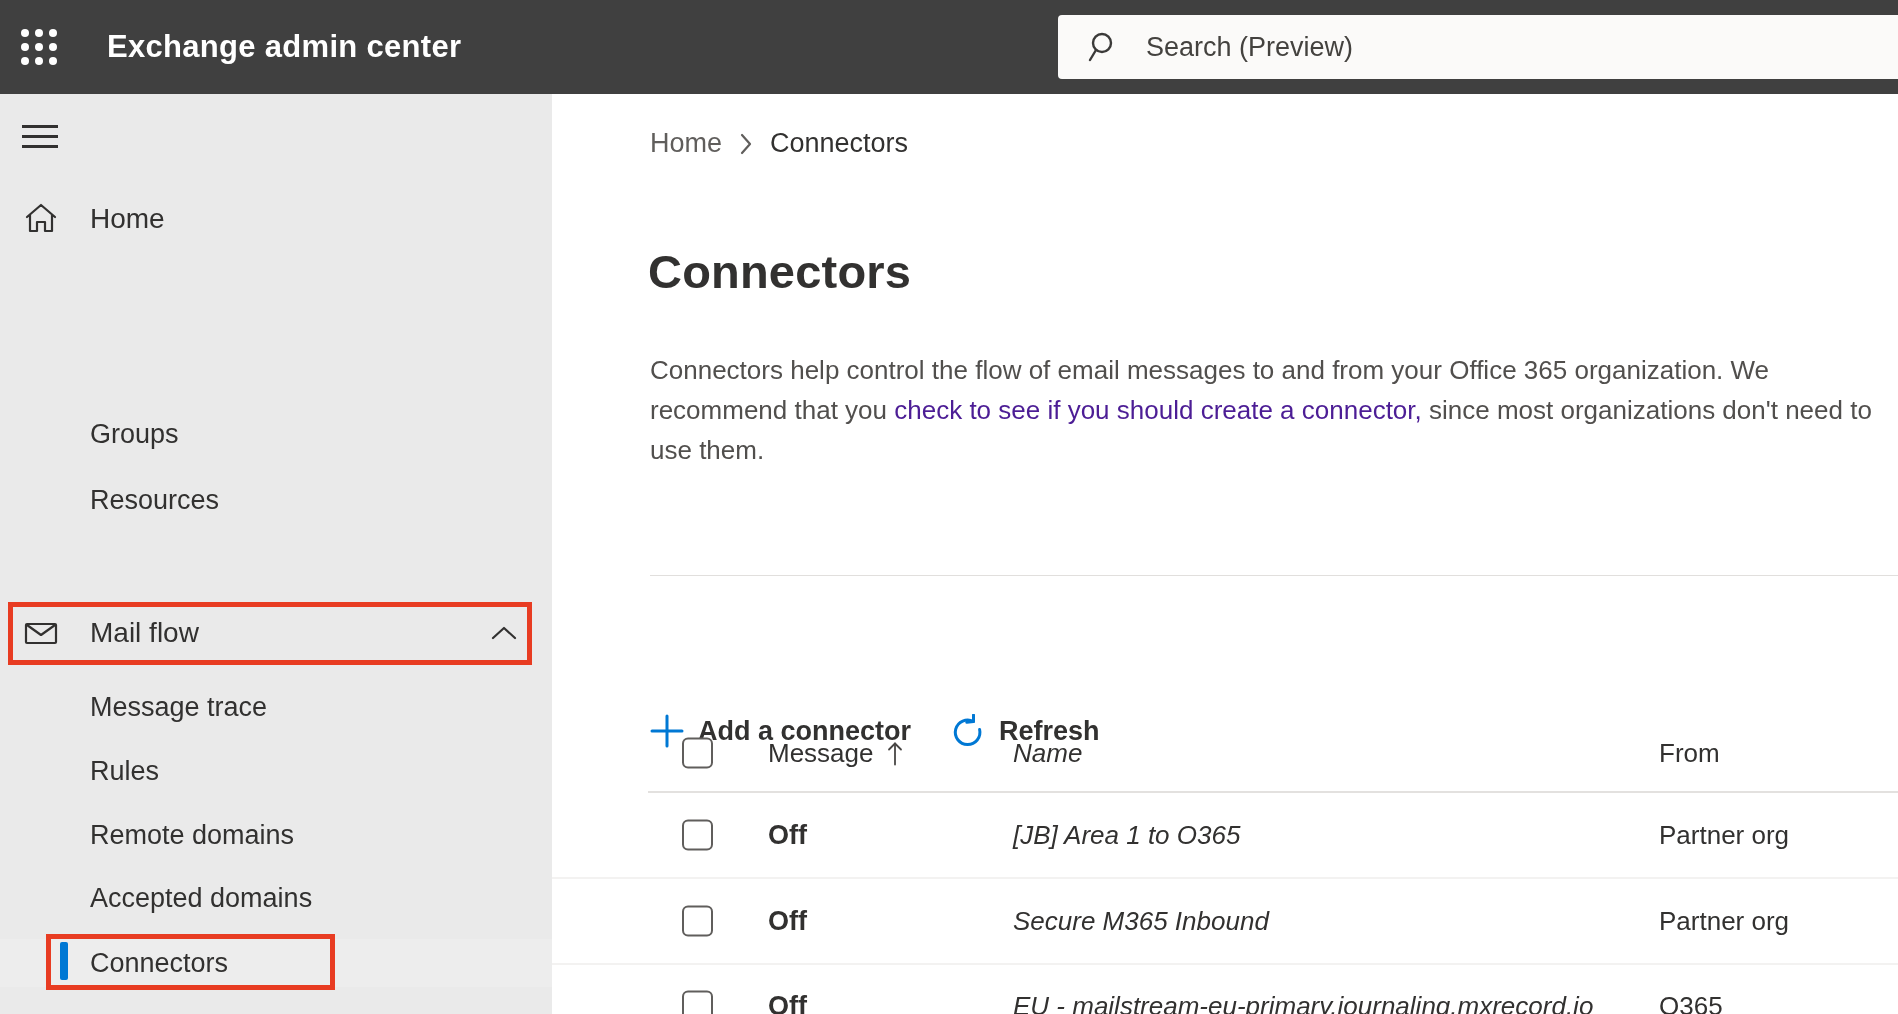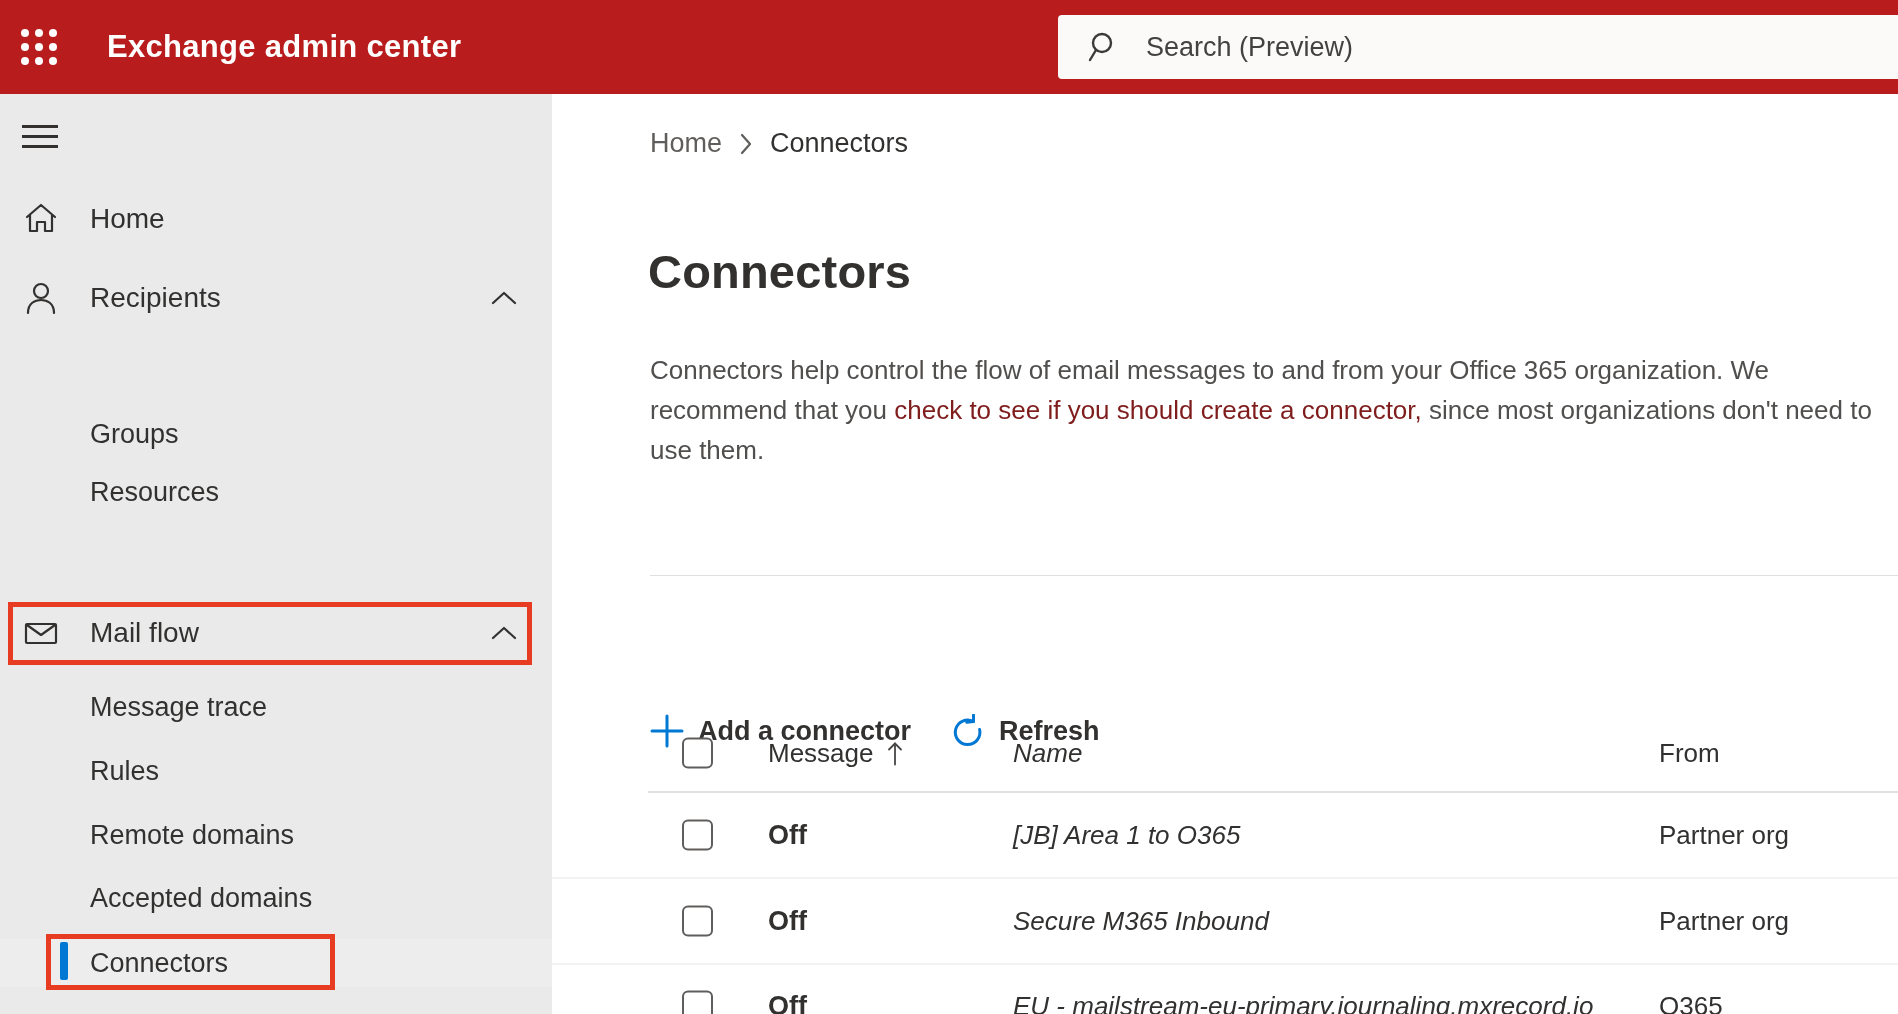--- a/index.html
+++ b/index.html
@@ -3,21 +3,21 @@
 <meta charset="utf-8">
 <style>
   * { margin:0; padding:0; box-sizing:border-box; }
   html,body { width:1898px; height:1014px; overflow:hidden; }
   body {
     font-family:"Liberation Sans","DejaVu Sans",sans-serif;
     background:#ffffff; color:#323130; position:relative;
   }
 
   
-  .topbar { position:absolute; left:0; top:0; width:1898px; height:94px; background:#b91c1c;text-decoration:underline; }
+  .topbar { position:absolute; left:0; top:0; width:1898px; height:94px; background:#404040;text-decoration:underline; }
   .waffle { position:absolute; left:20px; top:28px; width:38px; height:38px; cursor:pointer; }
   .topbar-title {
     position:absolute; left:107px; top:50%; transform:translateY(-50%);
     color:#ffffff; font-size:31px; font-weight:600; letter-spacing:.3px; white-space:nowrap;
   }
   .searchbox {
     position:absolute; left:1058px; top:15px; width:850px; height:64px;
     background:#fbfaf9; border-radius:4px; display:flex; align-items:center; padding-left:30px;
   }
   .search-icon { width:34px; height:34px; flex:0 0 auto; }
@@ -51,21 +51,21 @@
   .main { position:absolute; left:552px; top:94px; width:1346px; height:920px; background:#fff; overflow:hidden; }
 
   .breadcrumb { position:absolute; left:98px; top:34px; display:flex; align-items:center; font-size:27px; }
   .crumb-home { color:#605e5c; cursor:pointer; }
   .crumb-sep { margin:0 16px; width:16px; height:24px; }
   .crumb-current { color:#323130; }
 
   .page-title { position:absolute; left:96px; top:150px; font-size:47px; font-weight:700; color:#323130; letter-spacing:.2px; }
 
   .desc { position:absolute; left:98px; top:256px; width:1250px; font-size:26px; line-height:40px; color:#514f4d; }
-  .desc .lnk { color:#7f1d1d; cursor:pointer; }
+  .desc .lnk { color:#4c1d95; cursor:pointer; }
 
   .divider-top { position:absolute; left:98px; top:481px; width:1248px; height:1px; background:#e1dfdd; }
 
   .toolbar { position:absolute; left:98px; top:605px; height:64px; display:flex; align-items:center; }
   .tool-btn { display:flex; align-items:center; cursor:pointer; }
   .tool-btn + .tool-btn { margin-left:40px; }
   .tool-btn svg { width:34px; height:34px; }
   .tool-btn .tlabel { margin-left:14px; font-size:27px; font-weight:600; color:#323130; white-space:nowrap; }
 
   
@@ -123,35 +123,25 @@
       <span></span>
   </div>
 
   <div class="nav-item" style="top:101px">
     <svg class="nav-icon" viewBox="0 0 34 34">
       <path class="stroke-dark" d="M3 15 L17 3 L31 15 M6 13 V29 H13 V20 H21 V29 H28 V13"></path>
     </svg>
     <span class="nav-label">Home</span>
   </div>
 
-  <div class="nav-item" style="top:180px">
-    <svg class="nav-icon" viewBox="0 0 34 34">
-      <circle class="stroke-dark" cx="17" cy="10" r="7"></circle>
-      <path class="stroke-dark" d="M4 32 C4 22 11 19 17 19 C23 19 30 22 30 32"></path>
-    </svg>
-    <span class="nav-label">Recipients</span>
-    <svg class="chevron" viewBox="0 0 28 16">
-      <polyline class="stroke-dark" points="3,13 14,3 25,13"></polyline>
-    </svg>
-  </div>
 
   <div class="nav-item sub" style="top:316px">
     <span class="nav-label">Groups</span>
   </div>
-  <div class="nav-item sub" style="top:374px">
+  <div class="nav-item sub" style="top:382px">
     <span class="nav-label">Resources</span>
   </div>
 
   <div class="nav-item" style="top:515px">
     <svg class="nav-icon" viewBox="0 0 34 34">
       <rect class="stroke-dark" x="2" y="8" width="30" height="19" rx="1"></rect>
       <polyline class="stroke-dark" points="3,9 17,19 31,9"></polyline>
     </svg>
     <span class="nav-label">Mail flow</span>
     <svg class="chevron" viewBox="0 0 28 16">

